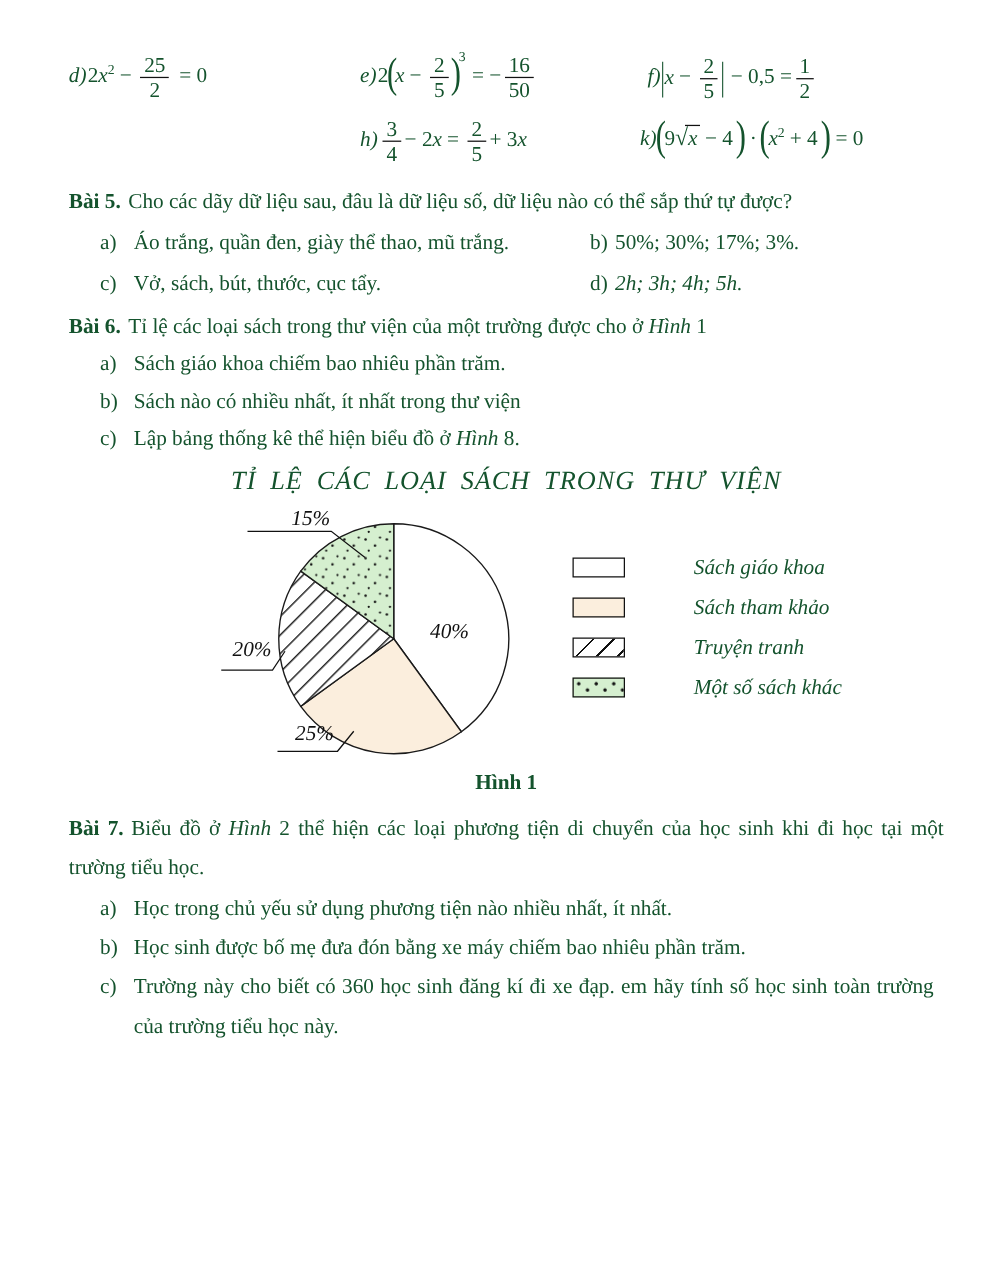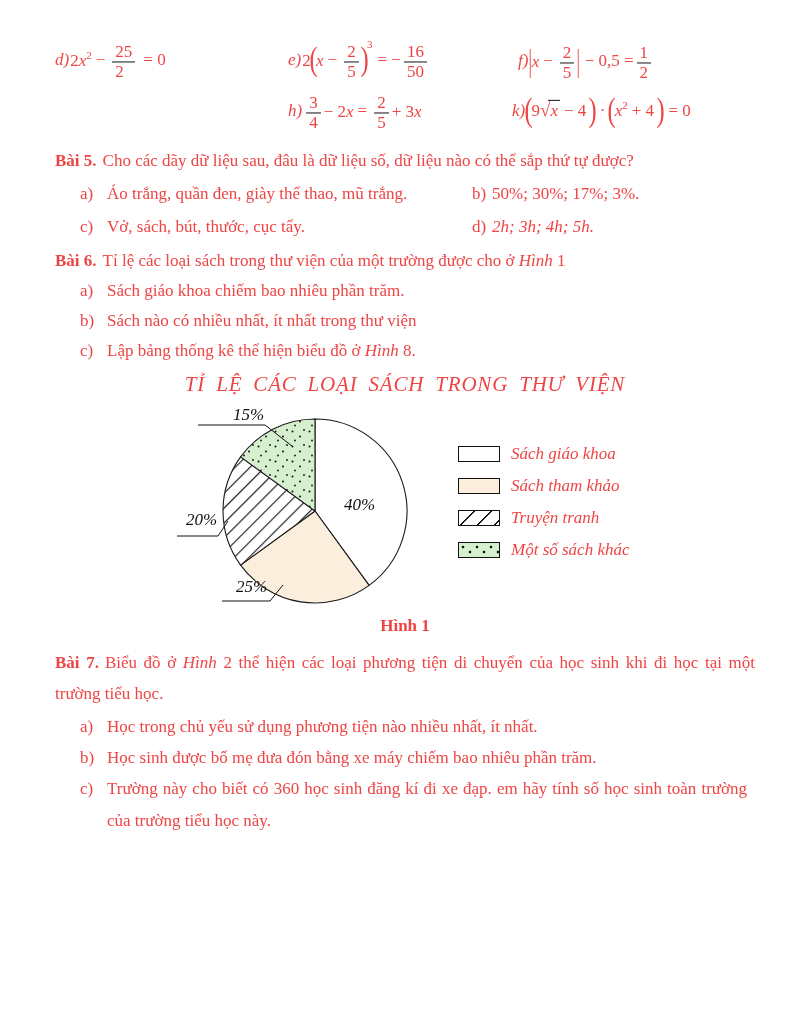--- a/index.html
+++ b/index.html
@@ -1,49 +1,49 @@
 <!DOCTYPE html>
 <html><head>
 <meta charset="utf-8">
 <style>
   html,body{margin:0;padding:0;background:#fff;}
   .page{
     width:792px;height:1024px;background:#ffffff;position:relative;
-    font-family:"Liberation Serif",serif;color:#ef4444;font-size:17px;
+    font-family:"Liberation Serif",serif;color:#14532d;font-size:17px;
     padding:30px 37px 0 55px;box-sizing:border-box;overflow:hidden;
   }
   
   .eq-area{position:relative;height:116px;}
   .eq{position:absolute;transform:translateY(-50%);white-space:nowrap;font-size:17px;}
   .eq .lbl{font-style:italic;margin-right:1px;}
   .eq i{font-style:italic;}
   .op{margin:0 4px;}
   .sp{margin-left:5px;}
-  .fr{display:inline-block;vertical-align:middle;text-align:left;line-height:1.12;margin:0 3px;}
+  .fr{display:inline-block;vertical-align:middle;text-align:center;line-height:1.12;margin:0 3px;}
   .fr .n{display:block;padding:0 3px;}
   .fr .dd{display:block;border-top:1px solid #111;padding:0 3px;}
   .bigp{font-size:200%;vertical-align:middle;display:inline-block;transform:scaleX(0.72);line-height:0.95;margin:0 -3px;position:relative;top:-2px;font-weight:300;}
   .bigb{font-size:185%;vertical-align:middle;display:inline-block;transform:scaleX(0.55);line-height:1;margin:0 -2px;position:relative;top:-2px;font-weight:200;}
   sup.e{font-size:11px;}
   sup.hi{font-size:11px;position:relative;top:-11px;}
   .sqrtg{font-size:19px;margin-right:-2px;}
   .radx{border-top:1px solid #111;font-style:italic;padding:0 2px 0 2px;}
   
   .para{margin:0;line-height:30px;text-align:justify;}
   .blabel{font-weight:bold;margin-right:6px;}
   .it{font-style:italic;}
   .two-col{display:grid;grid-template-columns:392px 1fr;row-gap:3px;margin:3px 0 4px 25px;}
   .item{display:grid;grid-template-columns:27px 1fr;line-height:30px;}
   .item .txt{text-align:justify;padding-right:8px;}
   .items{margin:0 0 0 25px;}
   
   .chart-title{text-align:center;font-style:italic;font-size:21px;letter-spacing:0.8px;word-spacing:5px;margin:8px 0 4px 0;line-height:20px;}
   .chart-row{display:flex;margin-left:115px;}
   .legend{margin-left:8px;padding-top:47px;}
-  .legend-row{display:flex;align-items:center;margin-bottom:14px;}
+  .legend-row{display:flex;align-items:center;margin-bottom:14px;gap:44px;}
   .swatch{width:40px;height:14px;border:1.2px solid #111;margin-right:11px;flex:none;}
   .swatch.plain{background:#ffffff;}
   .swatch.peach{background:#fbeedd;}
   .swatch.hatch{background-color:#fff;background-image:repeating-linear-gradient(135deg,transparent 0 10.5px,#111 10.5px 11.8px);}
   .swatch.dots{background-color:#d5efcf;background-image:radial-gradient(circle at 4px 4px,#111 1px,transparent 1.7px),radial-gradient(circle at 11px 9px,#111 1px,transparent 1.7px);background-size:14px 12px;}
   .legend-row .ltxt{font-style:italic;font-size:17px;line-height:18px;}
   .caption{text-align:center;font-weight:bold;margin:0 0 8px 0;line-height:26px;}
   svg text{font-family:"Liberation Serif",serif;font-style:italic;fill:#111;}
 </style>
 </head>

